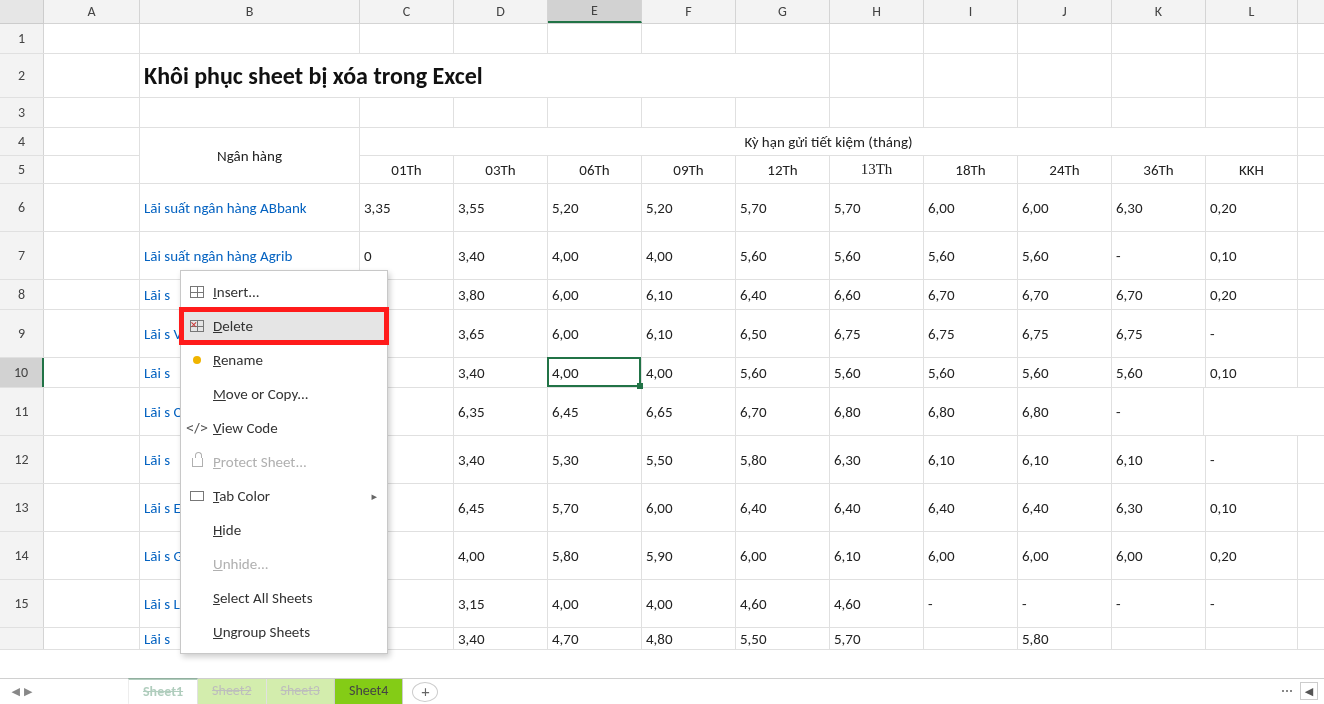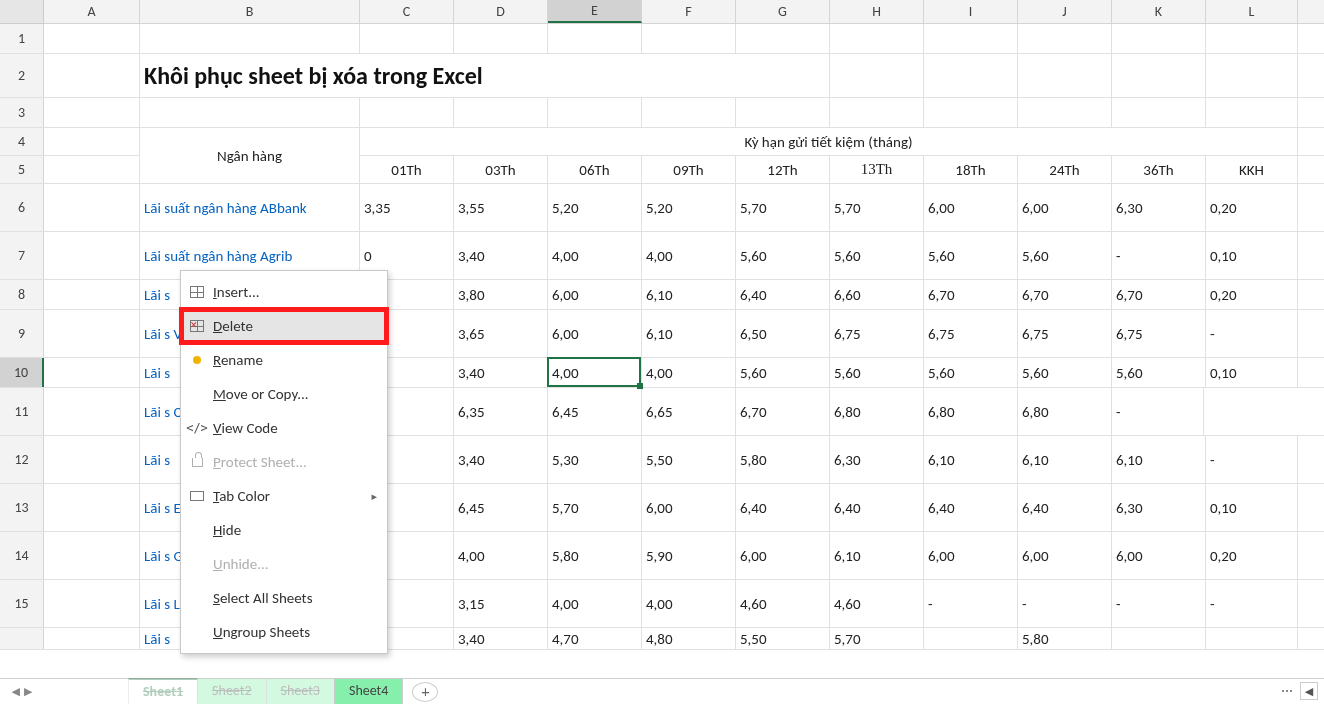--- a/index.html
+++ b/index.html
@@ -80,21 +80,21 @@
     height: 26px;
     display: flex; align-items: center;
     background: #fff;
     border-top: 1px solid #d0d0d0;
   }
   .tab-nav { width: 44px; display:flex; justify-content:center; gap:4px;}
   .tab {
     padding: 3px 14px;
     border: 1px solid #ccc;
     border-bottom: none;
-    background: #86efac;
+    background: #84cc16;
     color: #444;
     font-size: 14px;
     margin-right: -1px;
     position:relative;
   }
   .tab.active { font-weight:700; color:#217346; border-bottom:2px solid #fff; background:#fff; border-top:2px solid #217346;}
   .tab-dim { opacity: 0.35; text-decoration: line-through; }
   .tab-add {
     width:26px;height:20px;display:flex;align-items:center;justify-content:center;
     border:1px solid #ccc; border-radius:50%; margin-left:10px; color:#666;font-size:16px;

